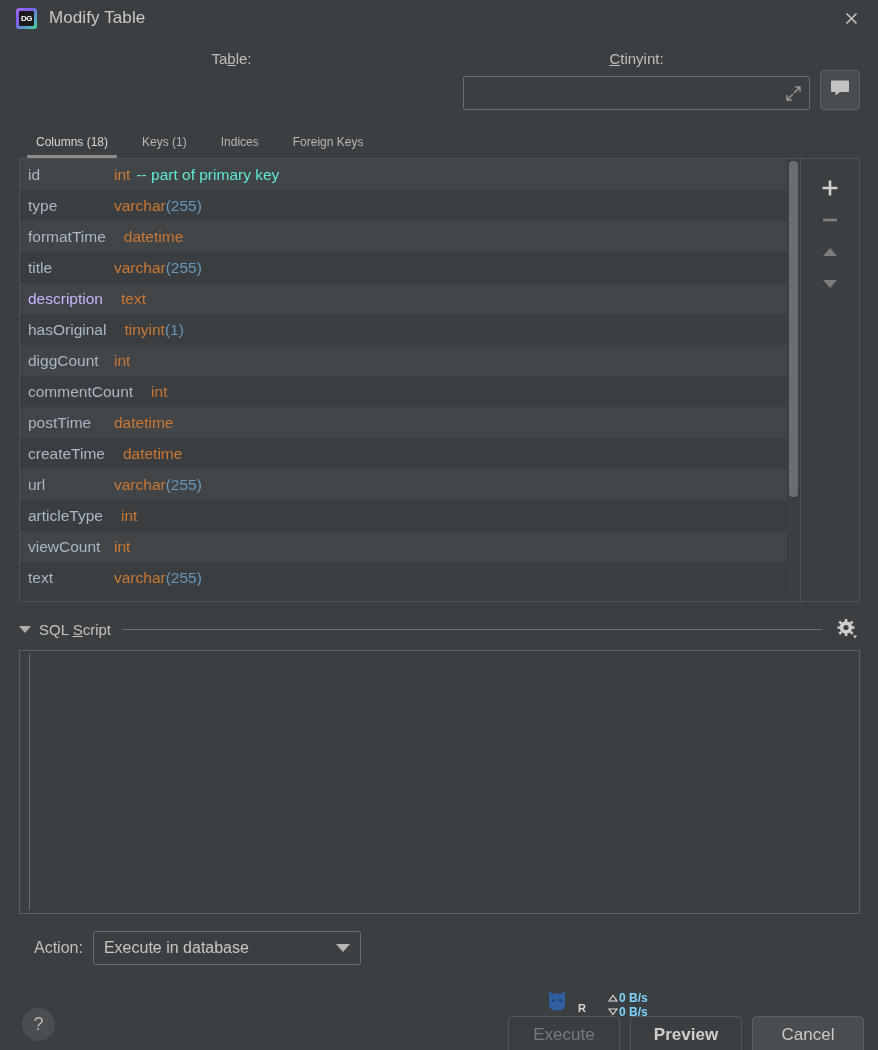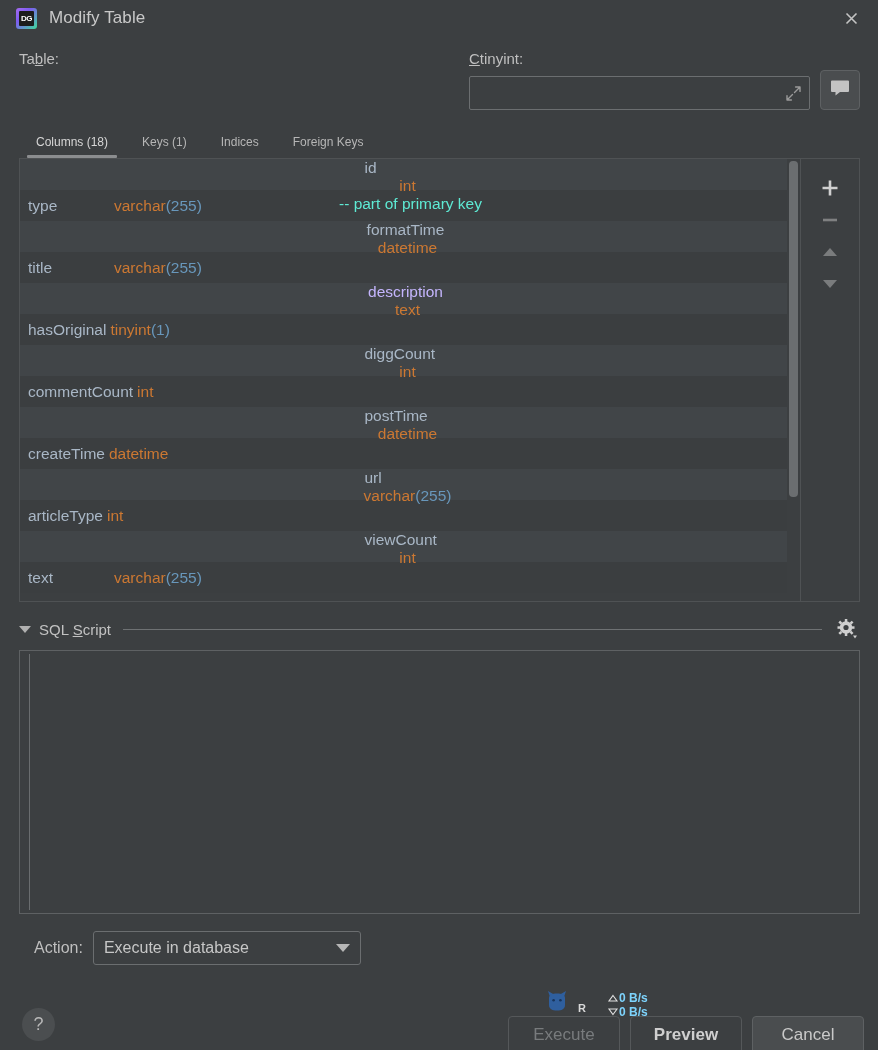--- a/index.html
+++ b/index.html
@@ -62,21 +62,22 @@
     display: flex;
     align-items: center;
     justify-content: center;
     cursor: pointer;
   }
   .close-btn svg { display:block; }
 
   
   .fields-row {
     display: flex;
-    padding: 14px 18px 0 19px;
+    padding: 14px 18px 0 13px;
+    text-align: center;
   }
   .field-col { display: flex; flex-direction: column; }
   .field-col.table-col { width: 437px; }
   .field-col.comment-col { margin-left: 13px; flex: 1; }
 
   .field-label {
     font-size: 15px;
     color: #bfbfbf;
     margin-bottom: 6px;
     height: 20px;
@@ -213,29 +214,29 @@
   }
   .rows { position: absolute; left:0; top:0; right:0; }
   .row {
     height: 31px;
     display: flex;
     align-items: center;
     padding-left: 8px;
     font-size: 15.5px;
     white-space: nowrap;
   }
-  .row.even { background: #414548; flex-direction: column; }
+  .row.even { background: #414548; }
   .row.odd  { background: #3b3e40; }
   .col-name {
     width: 80px;
     color: #a9b7c6;
     flex: 0 0 auto;
     padding-right: 6px;
   }
-  .col-name.wide { width: auto; padding-right: 4px; }
+  .col-name.wide { width: auto; padding-right: 18px; }
   .col-name.modified { color: #c4b5fd; }
   .col-type { color: #cc7832; }
   .col-type .len { color: #6897bb; }
   .col-comment { color: #5eead4; margin-left: 6px; }
 
   .vscroll {
     width: 13px;
     background: #3c3f41;
     position: relative;
     flex: 0 0 auto;

